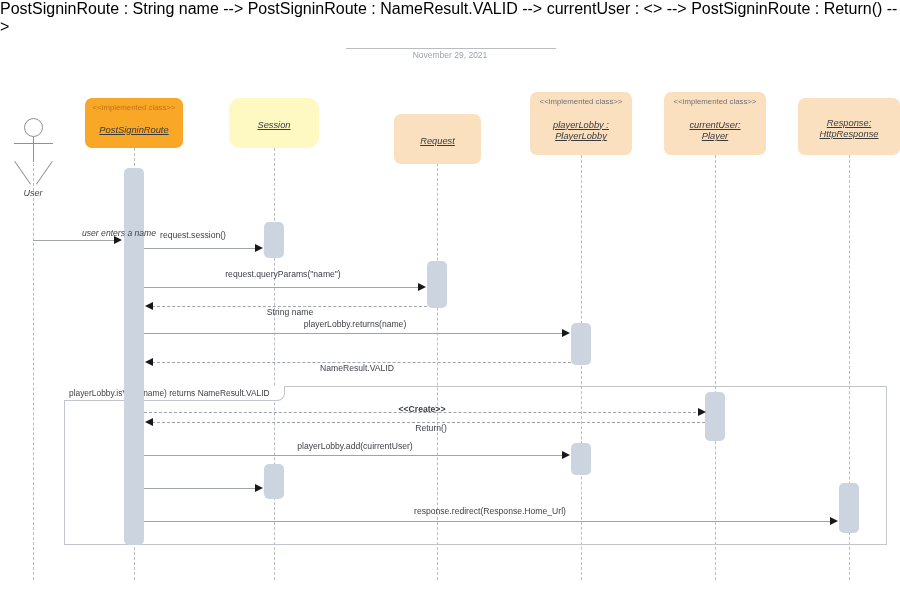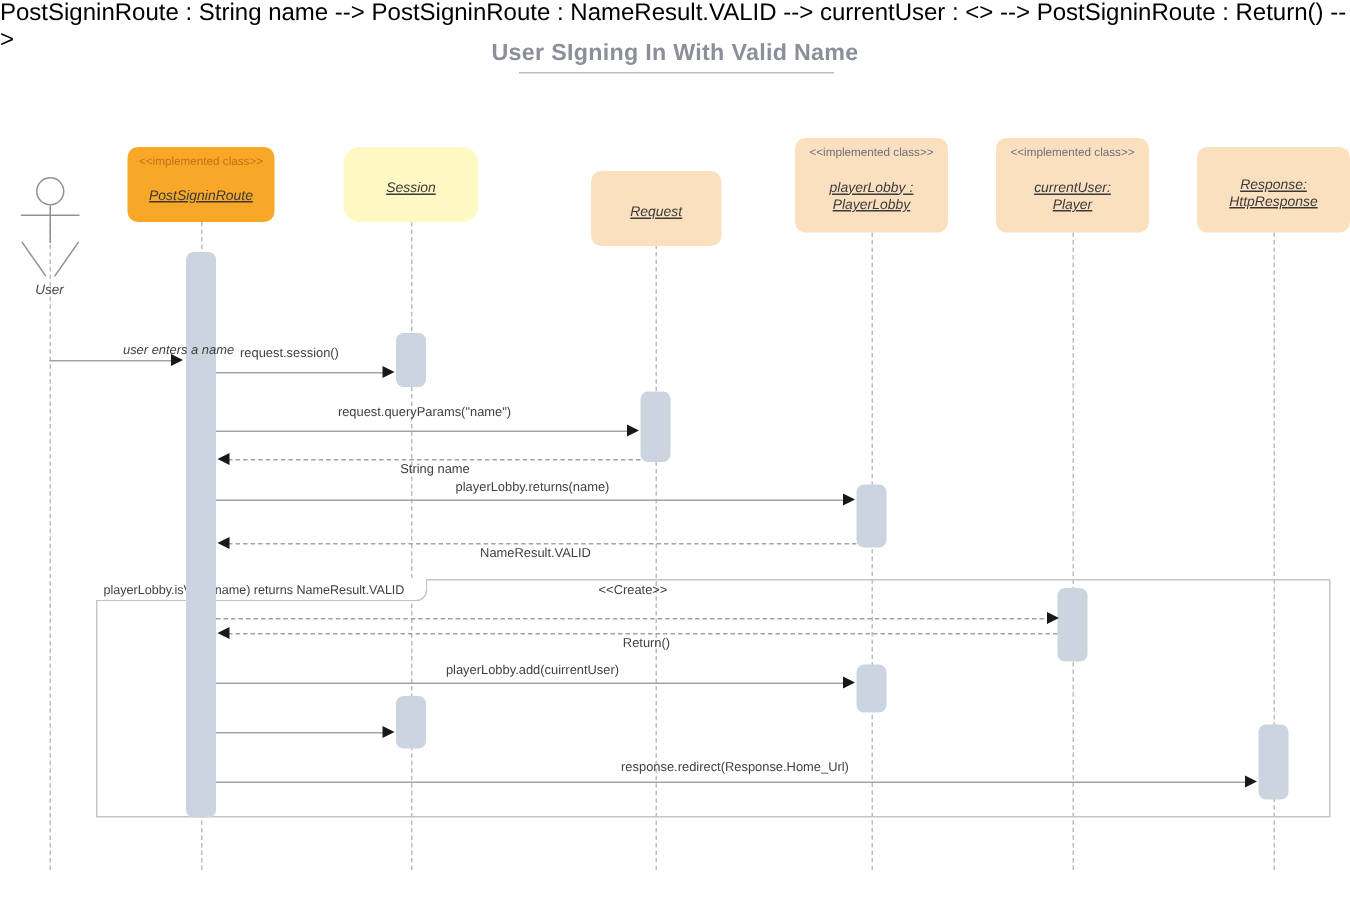--- a/index.html
+++ b/index.html
@@ -99,22 +99,22 @@
     padding:2px 14px 2px 5px;
     border-bottom-right-radius:8px;
   }
 </style>
 </head>
 <body>
 
 <div id="canvas">
 
   
-  <div class="title">User SIgning In With Valid Name</div>
   <div class="title-rule"></div>
+  <div class="subtitle">November 29, 2021</div>
 
   
   <div class="lifeline" style="left:33px;top:148px;height:432px;"></div>
   <div class="lifeline" style="left:134px;top:148px;height:432px;"></div>
   <div class="lifeline" style="left:274px;top:148px;height:432px;"></div>
   <div class="lifeline" style="left:437px;top:148px;height:432px;"></div>
   <div class="lifeline" style="left:581px;top:155px;height:425px;"></div>
   <div class="lifeline" style="left:715px;top:155px;height:425px;"></div>
   <div class="lifeline" style="left:849px;top:155px;height:425px;"></div>
 
@@ -220,21 +220,21 @@
   <div class="msglabel ctr" style="left:255px;top:319px;width:200px;">playerLobby.returns(name)</div>
 
    PostSigninRoute : NameResult.VALID --&gt;
   <div class="msgline dashed" style="left:152px;top:362px;width:419px;"></div>
   <div class="arrowhead left" style="left:145px;top:358px;"></div>
   <div class="msglabel ctr" style="left:262px;top:363px;width:190px;">NameResult.VALID</div>
 
    currentUser : &lt;<create>&gt; --&gt;
   <div class="msgline dashed" style="left:144px;top:412px;width:557px;"></div>
   <div class="arrowhead right" style="left:698px;top:408px;"></div>
-  <div class="msglabel ctr" style="left:342px;top:388px;width:160px;">&lt;&lt;Create&gt;&gt;</div>
+  <div class="msglabel ctr" style="left:342px;top:404px;width:160px;font-weight:bold;">&lt;&lt;Create&gt;&gt;</div>
 
    PostSigninRoute : Return() --&gt;
   <div class="msgline dashed" style="left:152px;top:422px;width:553px;"></div>
   <div class="arrowhead left" style="left:145px;top:418px;"></div>
   <div class="msglabel ctr" style="left:351px;top:423px;width:160px;">Return()</div>
 
   
   <div class="msgline solid" style="left:144px;top:455px;width:421px;"></div>
   <div class="arrowhead right" style="left:562px;top:451px;"></div>
   <div class="msglabel ctr" style="left:250px;top:441px;width:210px;">playerLobby.add(cuirrentUser)</div>

